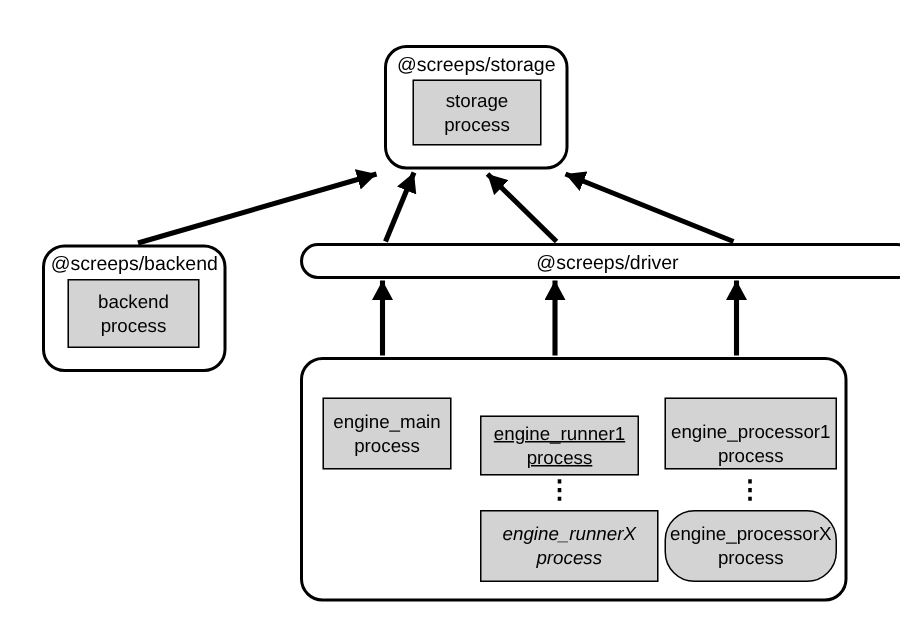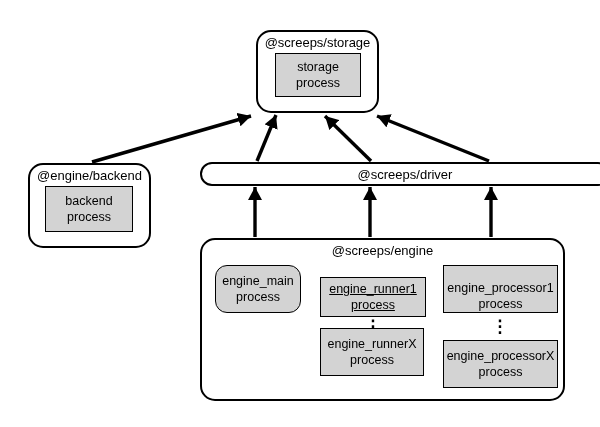--- a/index.html
+++ b/index.html
@@ -39,58 +39,57 @@
 
   <div class="pkg" style="left:256px;top:30px;width:123px;height:83px;">
     <div class="pkg-label">@screeps/storage</div>
     <div class="proc" style="left:17px;top:21px;width:86px;height:44px;">
       <span>storage</span>
       <span>process</span>
     </div>
   </div>
 
   <div class="pkg" style="left:28px;top:163px;width:123px;height:85px;">
-    <div class="pkg-label">@engine/backend</div>
+    <div class="pkg-label">@screeps/backend</div>
     <div class="proc" style="left:15px;top:21px;width:88px;height:46px;">
       <span>backend</span>
       <span>process</span>
     </div>
   </div>
 
   <div class="pkg driver-pill" style="left:200px;top:162px;width:410px;height:24px;">
     <div class="pill-label">@screeps/driver</div>
   </div>
 
   <div class="pkg" style="left:200px;top:238px;width:365px;height:163px;">
-    <div class="pkg-label">@screeps/engine</div>
 
-    <div class="proc" style="left:13px;top:25px;width:86px;height:48px;border-radius:12px;">
+    <div class="proc" style="left:13px;top:25px;width:86px;height:48px;">
       <span>engine_main</span>
       <span>process</span>
     </div>
 
     <div class="proc" style="left:118px;top:37px;width:106px;height:40px;text-decoration:underline;">
       <span>engine_runner1</span>
       <span>process</span>
     </div>
 
     <div class="proc" style="left:241px;top:25px;width:115px;height:48px;justify-content:flex-end;">
       <span>engine_processor1</span>
       <span>process</span>
     </div>
 
     <div class="dots" style="left:161px;top:78px;">⋮</div>
     <div class="dots" style="left:288px;top:78px;">⋮</div>
 
-    <div class="proc" style="left:118px;top:88px;width:104px;height:48px;">
+    <div class="proc" style="left:118px;top:100px;width:119px;height:48px;font-style:italic;">
       <span>engine_runnerX</span>
       <span>process</span>
     </div>
 
-    <div class="proc" style="left:241px;top:100px;width:115px;height:48px;">
+    <div class="proc" style="left:241px;top:100px;width:115px;height:48px;border-radius:20px;">
       <span>engine_processorX</span>
       <span>process</span>
     </div>
   </div>
 
   <svg class="edge-layer" width="600" height="427" viewBox="0 0 600 427" id="edge-layer">
     <defs>
       <marker id="arrowhead" markerUnits="userSpaceOnUse" markerWidth="14" markerHeight="14" refX="13" refY="7" orient="auto">
         <path d="M0,0 L13,7 L0,14 Z" fill="#000"></path>
       </marker>

